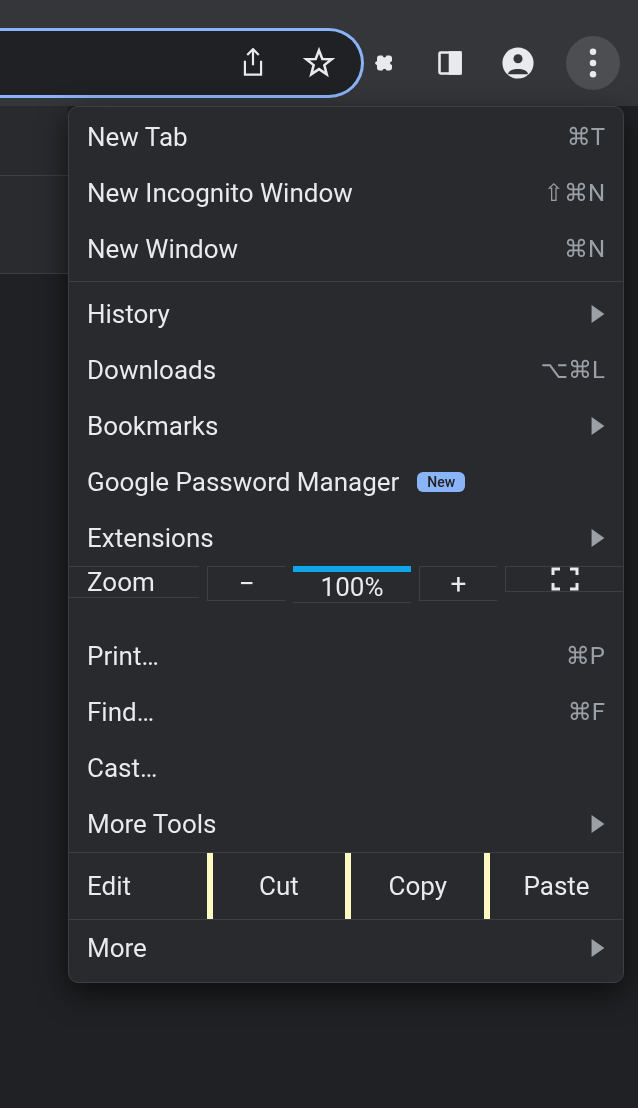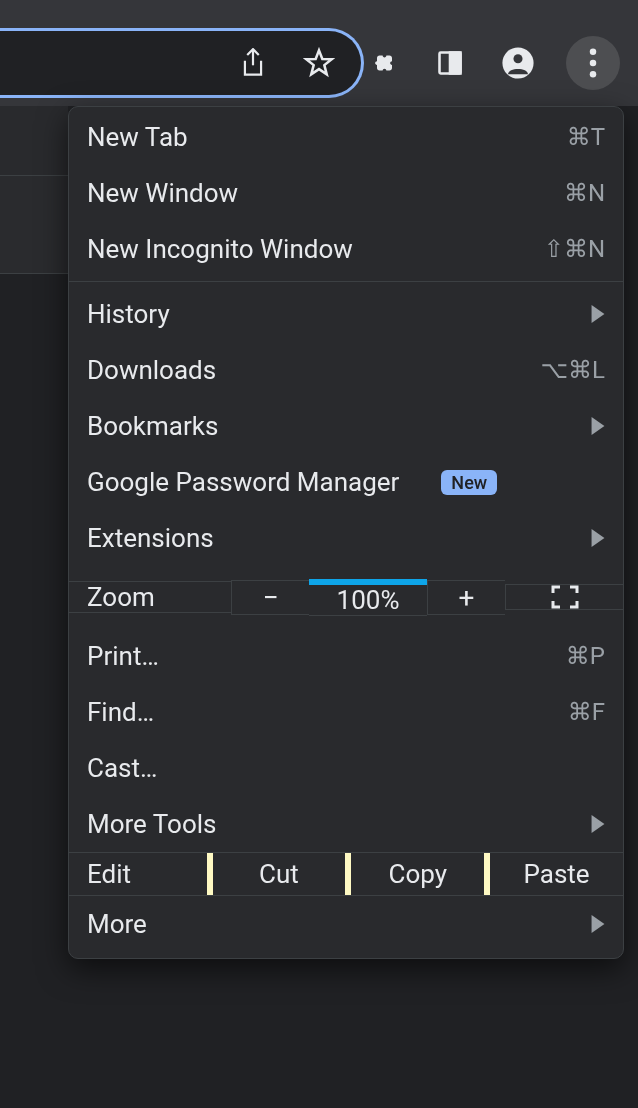--- a/index.html
+++ b/index.html
@@ -109,21 +109,20 @@
     justify-content: space-between;
     padding: 12px 18px;
     color: #e8eaed;
     font-size: 26px;
     min-height: 56px;
     cursor: default;
   }
   .menu-item .left {
     display: flex;
     align-items: center;
-    gap: 16px;
   }
   .menu-item .right {
     display: flex;
     align-items: center;
     gap: 14px;
     color: #9aa0a6;
     font-size: 24px;
   }
   .divider {
     height: 1px;
@@ -131,31 +130,32 @@
     margin: 4px 0;
   }
   .arrow {
     color: #9aa0a6;
   }
   .badge {
     background: #8ab4f8;
     color: #202124;
     border-radius: 6px;
     padding: 2px 10px;
-    font-size: 18px;
+    font-size: 14px;
     font-weight: 500;
-    margin-left: 26px;
+    margin-left: 18px;
   }
   
   .zoom-row {
     display: flex;
-    align-items: center;
+    align-items: flex-start;
     height: 62px;
     color: #e8eaed;
     font-size: 26px;
+    gap: 8px;
   }
   .zoom-label {
     flex: 1;
     display: flex;
     align-items: center;
     padding-left: 18px;
     border-top: 1px solid #3c4043;
     border-bottom: 1px solid #3c4043;
   }
   .zoom-cell {
@@ -183,21 +183,21 @@
     display: flex;
     align-items: center;
     justify-content: center;
     border: 1px solid #3c4043;
     border-right: none;
   }
   
   .edit-row {
     display: flex;
     align-items: stretch;
-    height: 44px;
+    height: 68px;
     color: #e8eaed;
     font-size: 26px;
     border-top: 1px solid #3c4043;
     border-bottom: 1px solid #3c4043;
   }
   .edit-label {
     flex: 0.9;
     display: flex;
     align-items: center;
     padding-left: 18px;
@@ -263,26 +263,26 @@
 <div class="content-band2"></div>
 <div class="content-rest"></div>
 
 <div class="menu">
 
   <div class="menu-item">
     <span>New Tab</span>
     <span class="right">⌘T</span>
   </div>
   <div class="menu-item">
+    <span>New Incognito Window</span>
+    <span class="right">⇧⌘N</span>
+  </div>
+  <div class="menu-item">
     <span>New Window</span>
     <span class="right">⌘N</span>
-  </div>
-  <div class="menu-item">
-    <span>New Incognito Window</span>
-    <span class="right">⇧⌘N</span>
   </div>
 
   <div class="divider"></div>
 
   <div class="menu-item">
     <span>History</span>
     <span class="right arrow">
       <svg width="14" height="18" viewBox="0 0 10 14" fill="#9aa0a6">
           <path d="M0 0 L10 7 L0 14 Z"></path>
         </svg>

